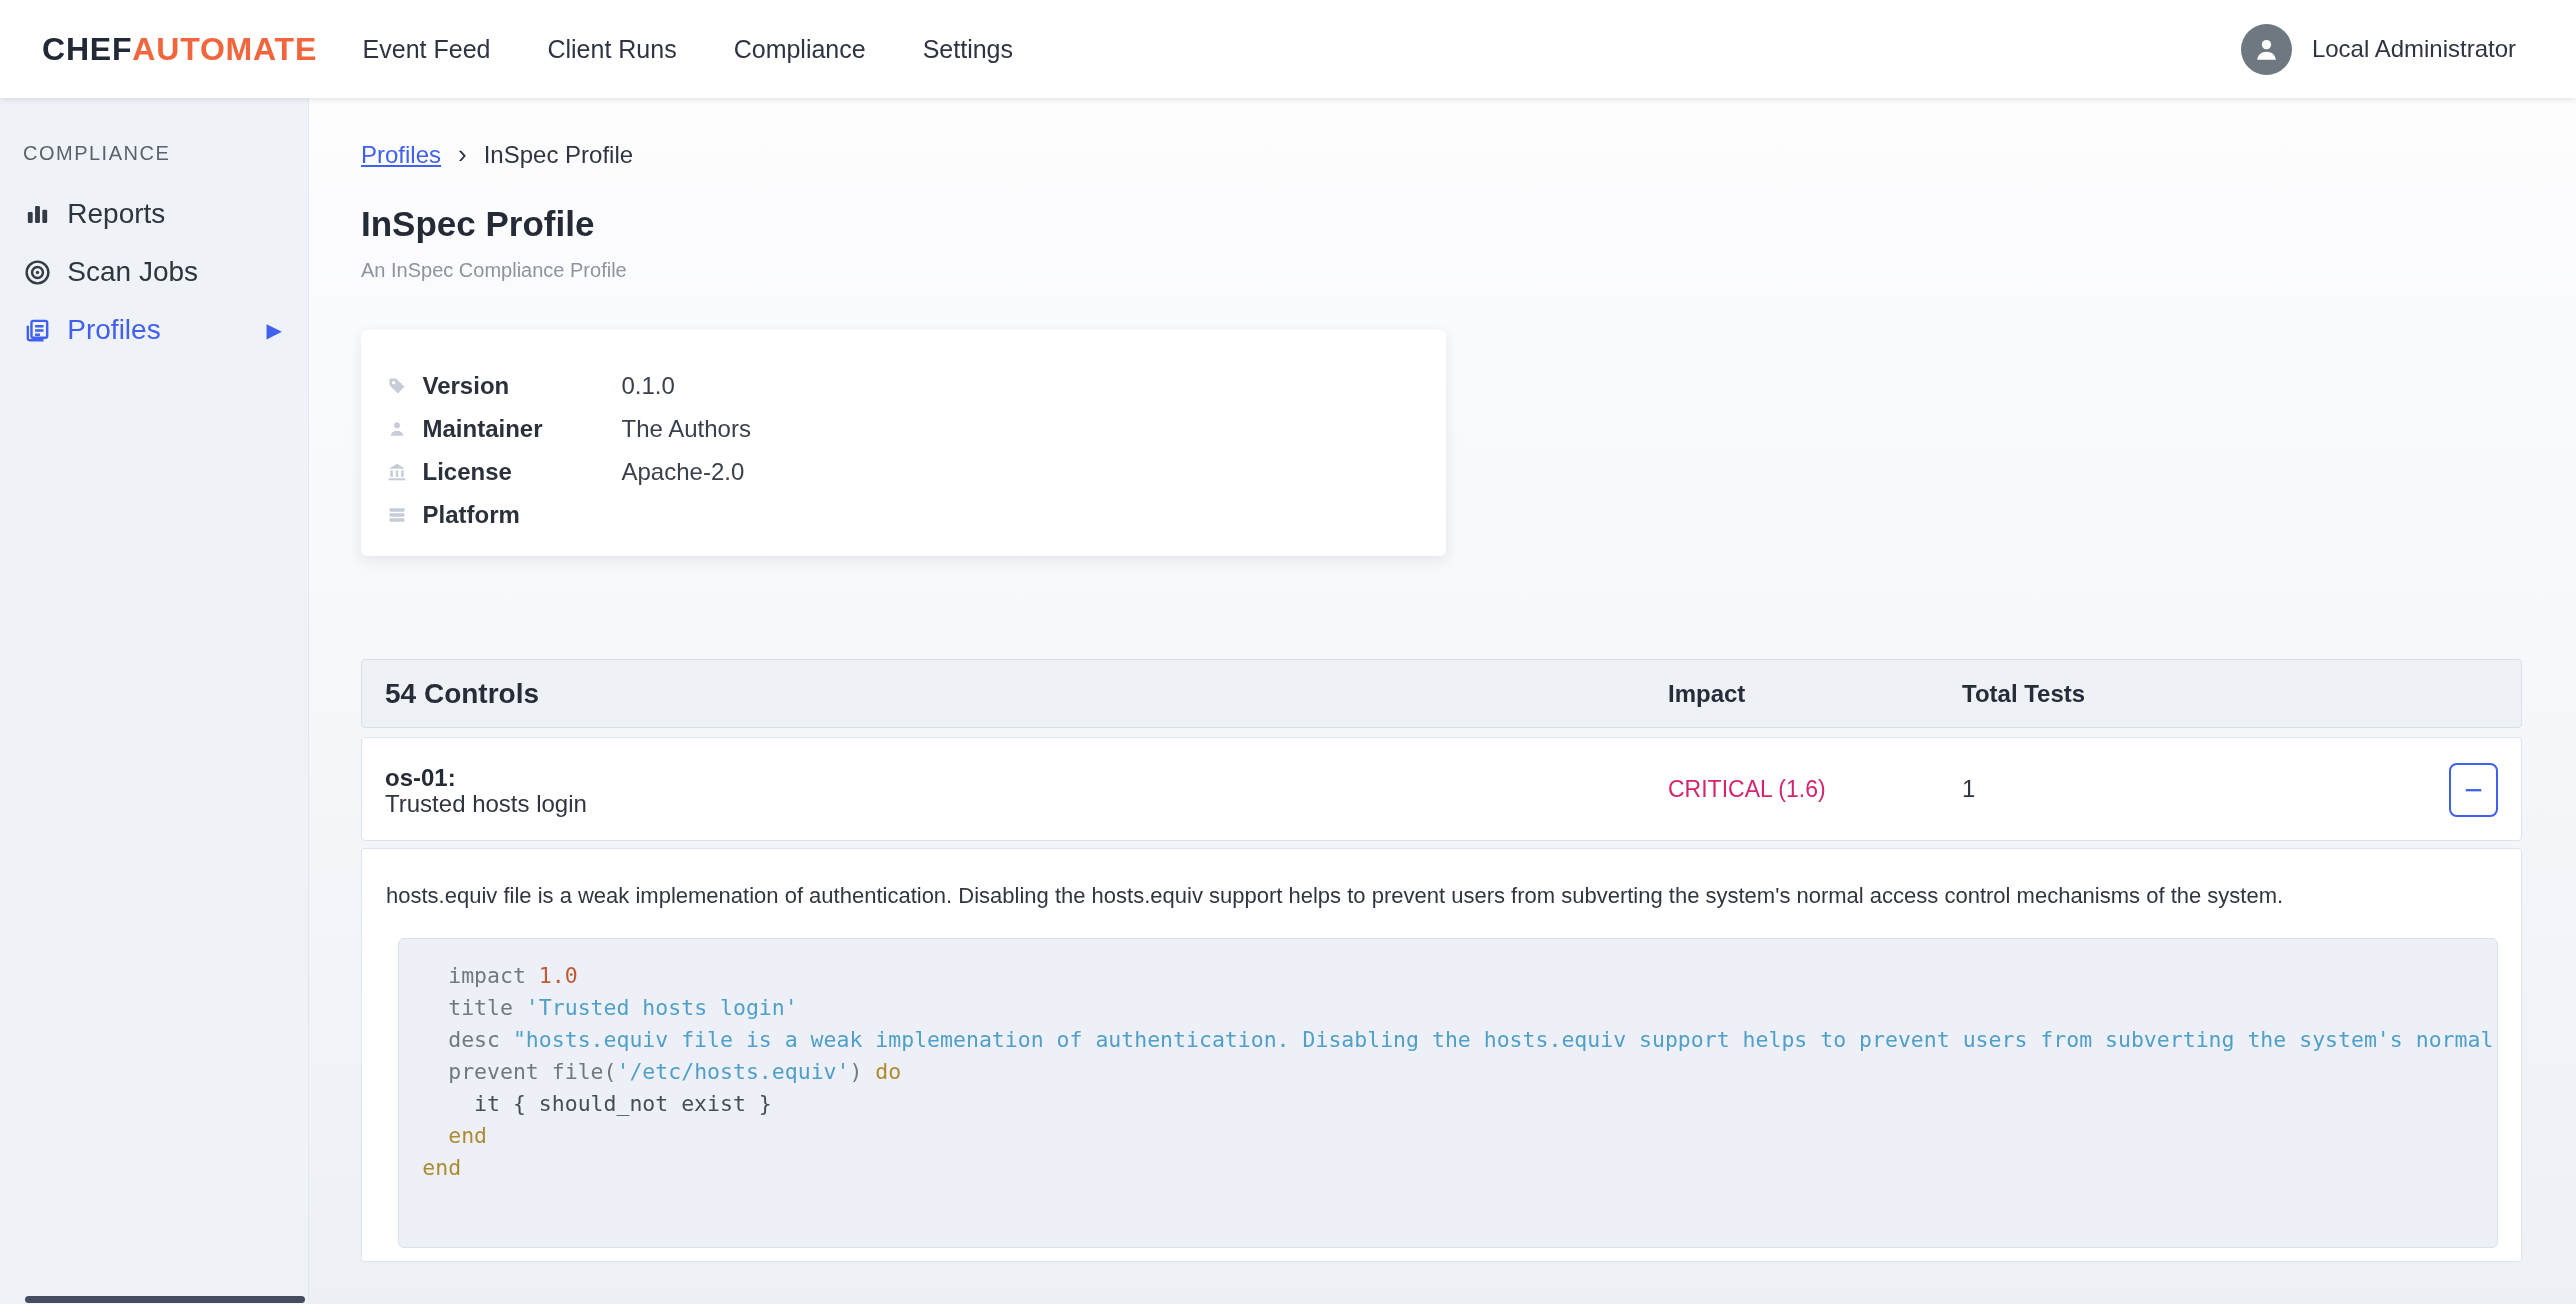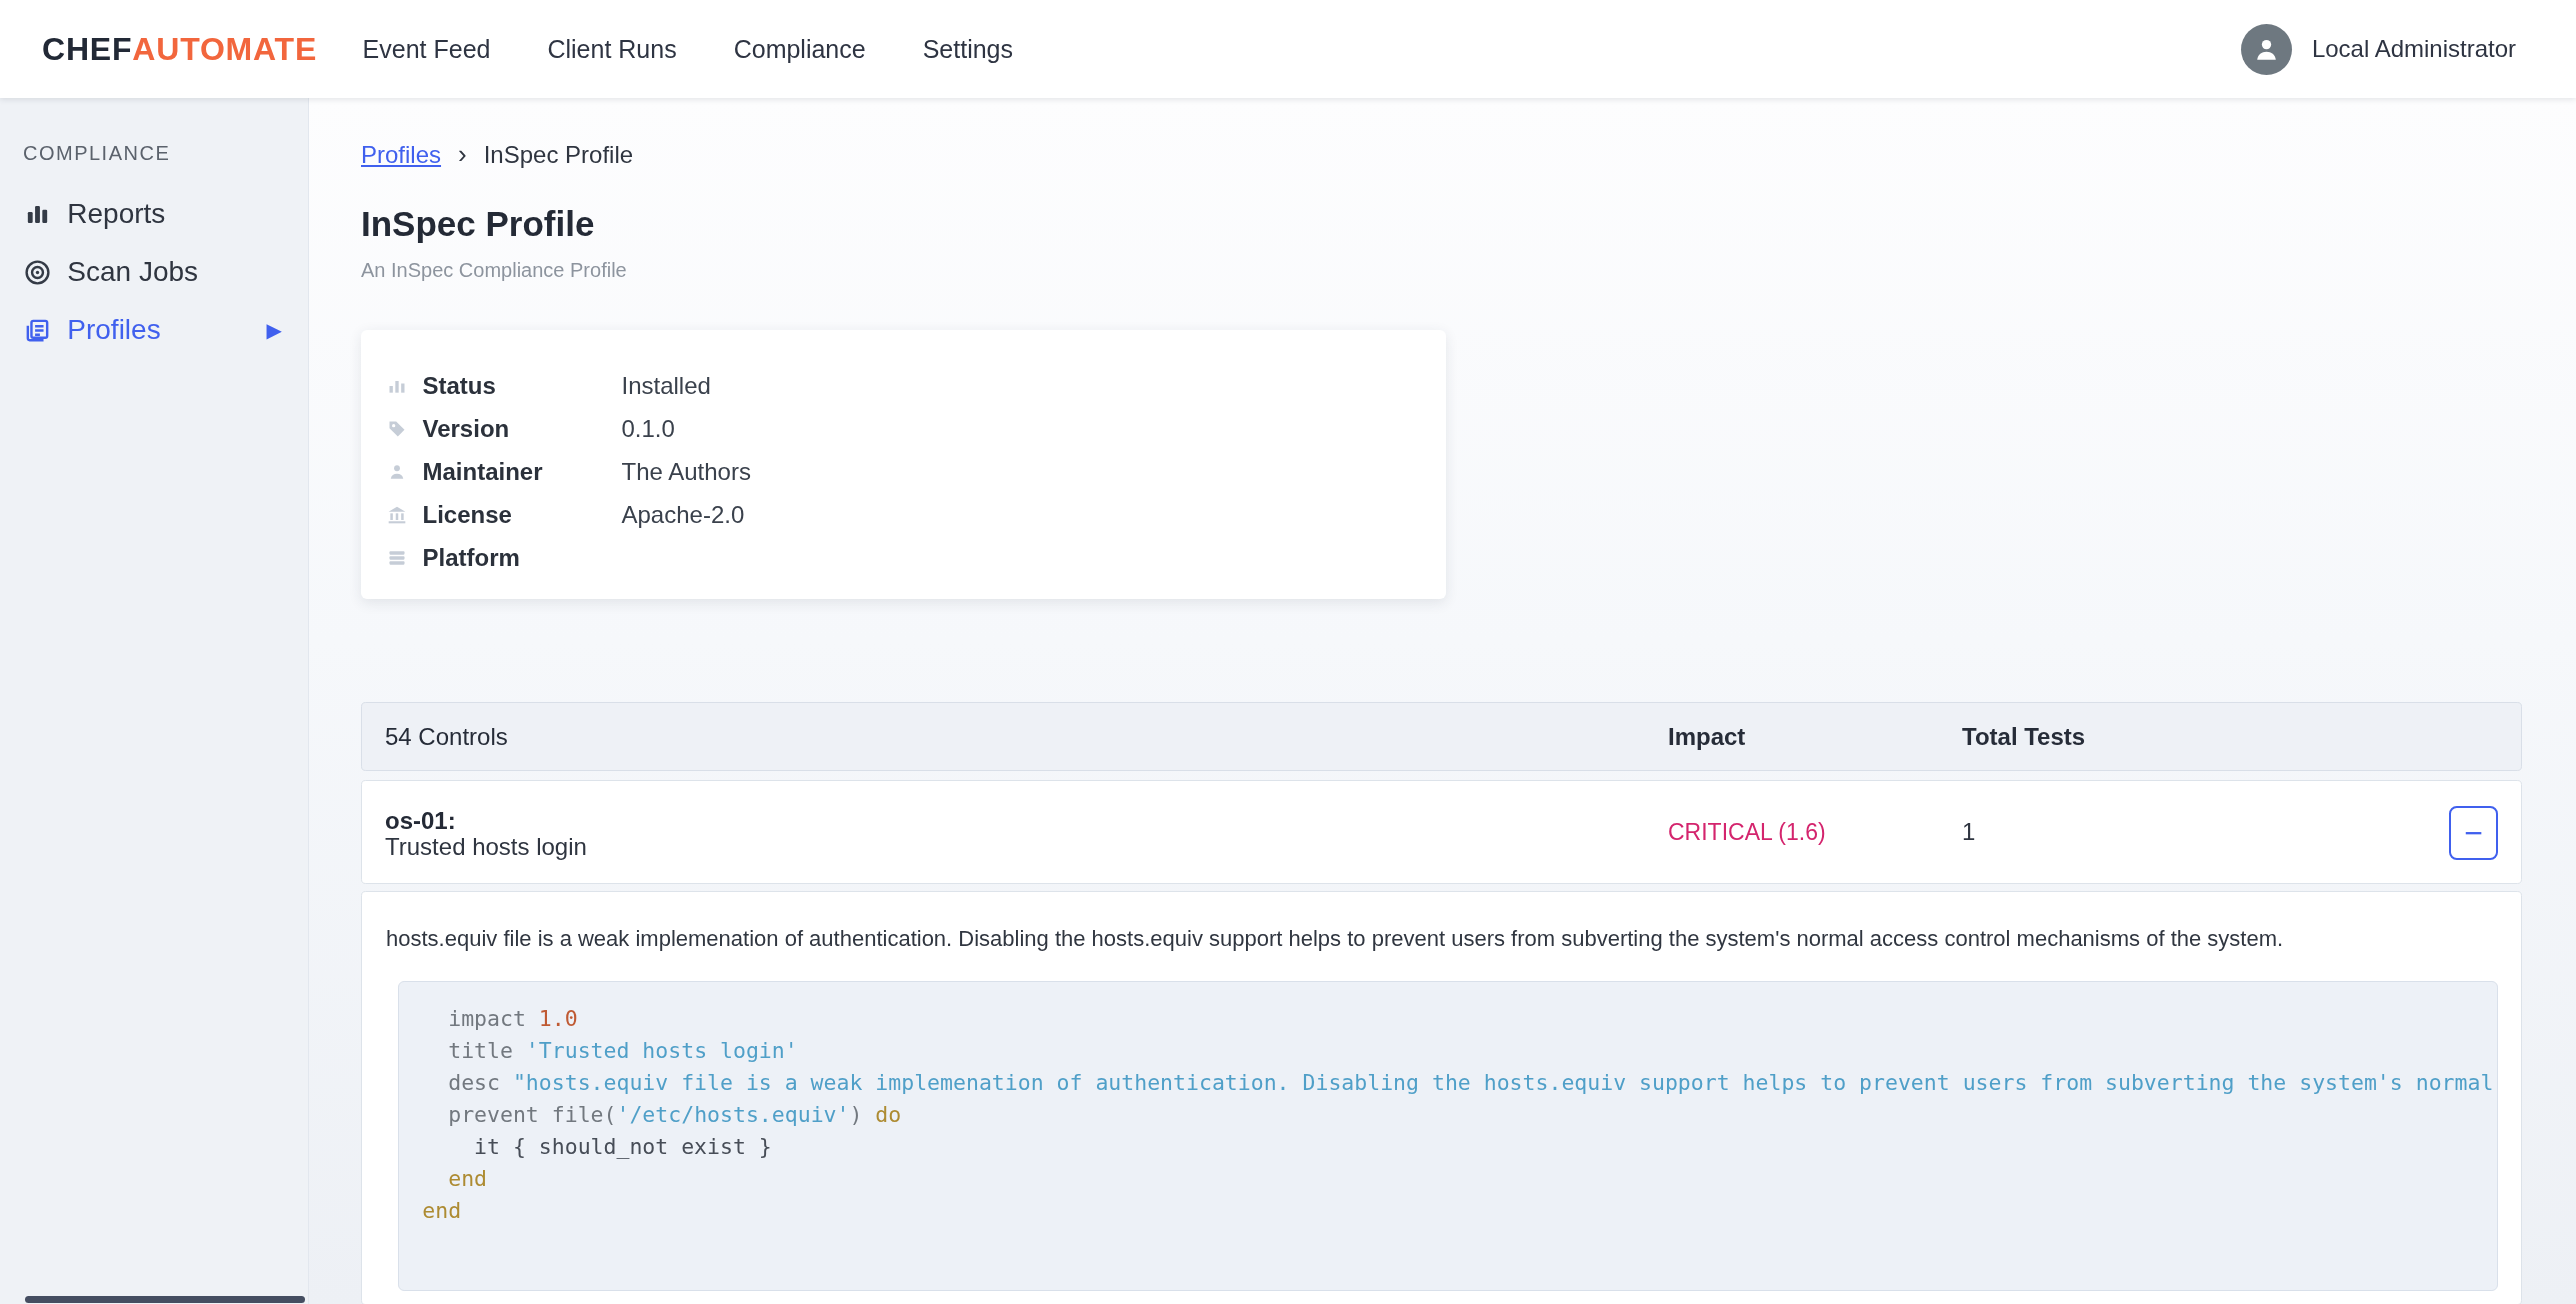--- a/index.html
+++ b/index.html
@@ -64,21 +64,21 @@
   .detail-row .dicon { width:23px; display:flex; justify-content:center; }
   .detail-row .dlabel { margin-left:14px; width:199px; font-size:24px; font-weight:700; color:#2b313b; }
   .detail-row .dvalue { font-size:24px; color:#3a414c; }
 
   
   .controls { margin-top:103px; }
   .tbl-header {
     position:relative; width:2161px; height:69px; background:#eef1f6;
     border:0.8px solid #d9dfe8; border-radius:4.6px;
   }
-  .tbl-header .h-controls { position:absolute; left:23px; top:50%; transform:translateY(-50%); font-size:24px; font-weight:400; color:#262c38; }
+  .tbl-header .h-controls { position:absolute; left:23px; top:50%; transform:translateY(-50%); font-size:28px; font-weight:700; color:#262c38; }
   .h-impact { position:absolute; left:1306px; top:50%; transform:translateY(-50%); font-size:24px; font-weight:600; color:#262c38; }
   .h-tests  { position:absolute; left:1600px; top:50%; transform:translateY(-50%); font-size:24px; font-weight:600; color:#262c38; }
 
   .ctl-row {
     position:relative; margin-top:9.2px; width:2161px; height:104px;
     background:#ffffff; border:0.8px solid #dde3ea; border-radius:4.6px;
   }
   .ctl-id { position:absolute; left:23px; top:26px; font-size:24px; font-weight:700; color:#242a36; }
   .ctl-title { position:absolute; left:23px; top:52px; font-size:24px; color:#2f3540; }
   .ctl-impact { position:absolute; left:1306px; top:50%; transform:translateY(-50%); font-size:23px; color:#d4246d; }
@@ -185,31 +185,20 @@
 
   <div class="page-head">
     <h1 class="page-title">InSpec Profile</h1>
     <div class="page-sub">An InSpec Compliance Profile</div>
   </div>
 
   <section class="detail-card">
     <div class="detail-row">
       <span class="dicon">
         <svg width="20" height="20" viewBox="0 0 24 24">
-            <rect x="3" y="12" width="4" height="8" fill="#c6cdd7"></rect>
-            <rect x="10" y="6" width="4" height="14" fill="#c6cdd7"></rect>
-            <rect x="17" y="9" width="4" height="11" fill="#c6cdd7"></rect>
-          </svg>
-      </span>
-      <span class="dlabel">Status</span>
-      <span class="dvalue">Installed</span>
-    </div>
-    <div class="detail-row">
-      <span class="dicon">
-        <svg width="20" height="20" viewBox="0 0 24 24">
             <path d="M3 3h8l10 10-8 8L3 11z" fill="#c6cdd7"></path>
             <circle cx="8" cy="8" r="2" fill="#ffffff"></circle>
           </svg>
       </span>
       <span class="dlabel">Version</span>
       <span class="dvalue">0.1.0</span>
     </div>
     <div class="detail-row">
       <span class="dicon">
         <svg width="20" height="20" viewBox="0 0 24 24">

